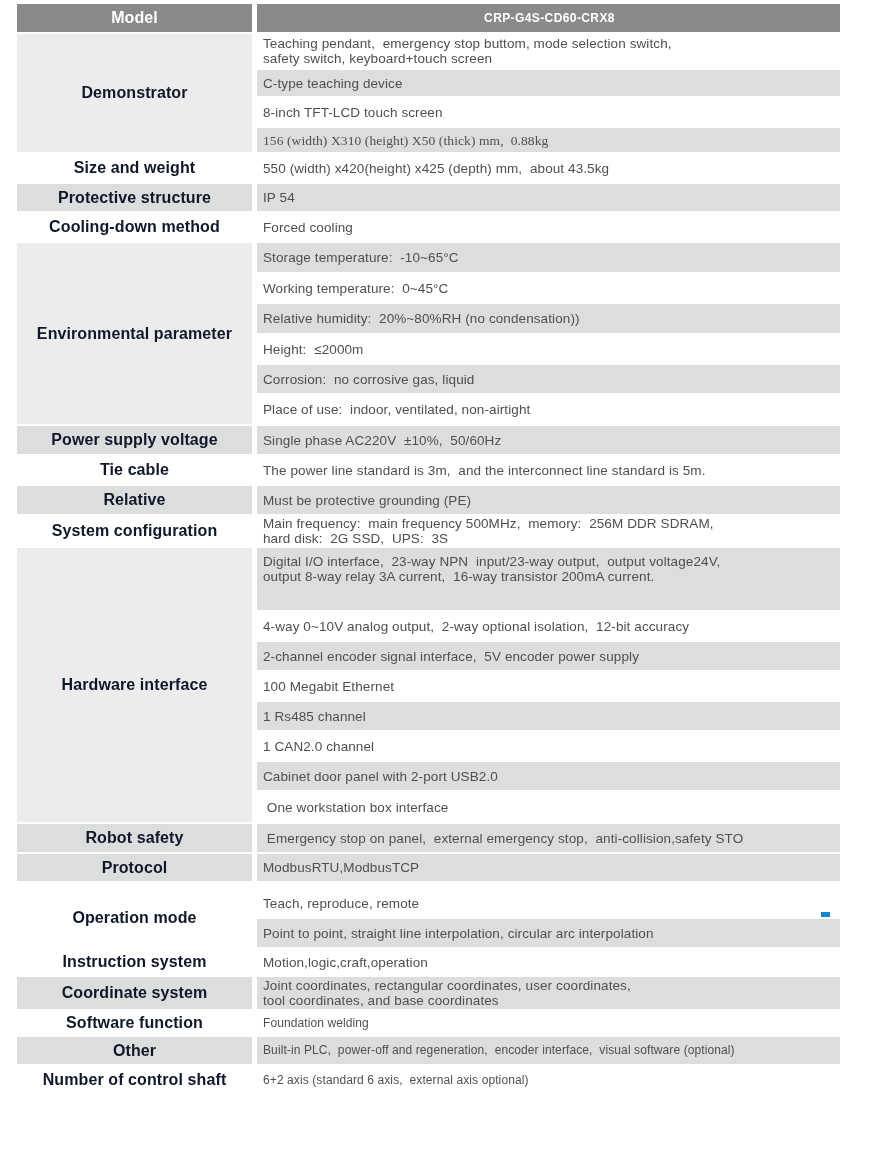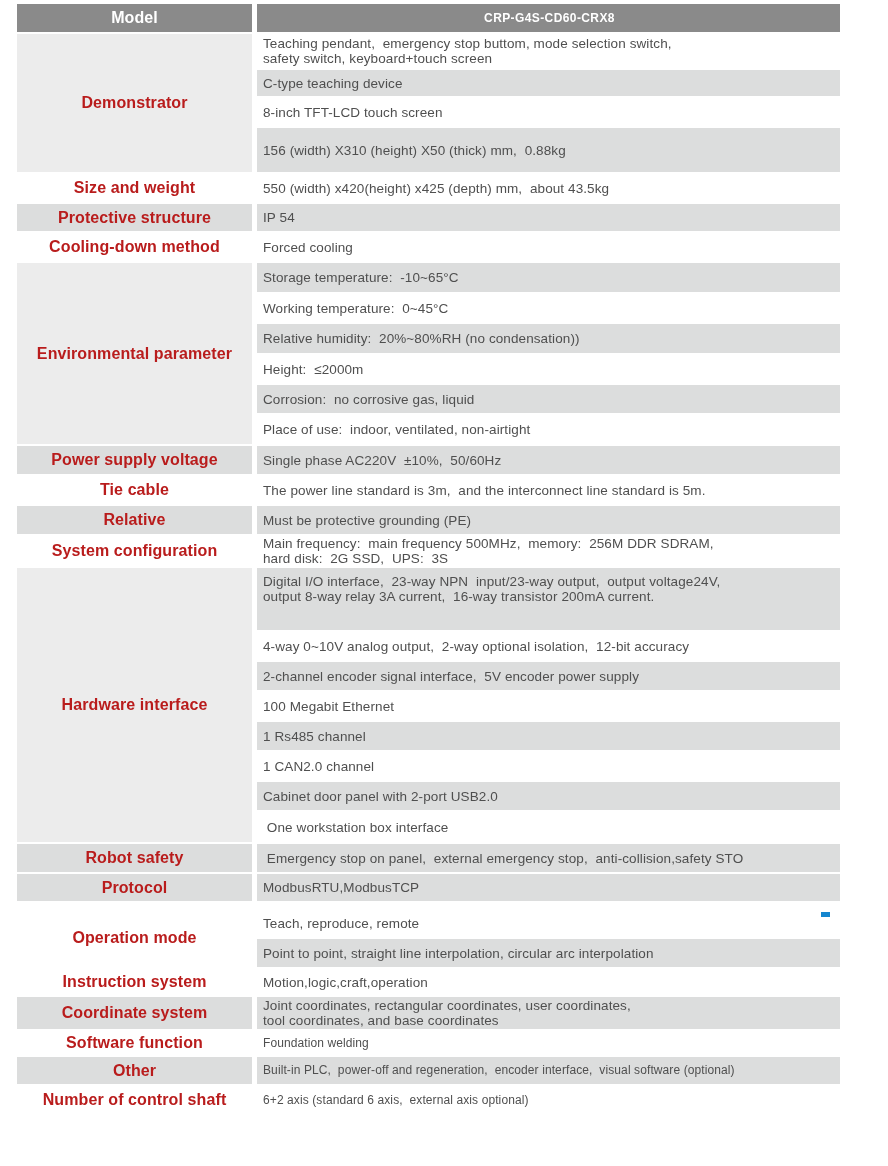--- a/index.html
+++ b/index.html
@@ -7,21 +7,21 @@
     width:888px;height:1166px;background:#ffffff;position:relative;
     font-family:"Liberation Sans","DejaVu Sans",sans-serif;
     -webkit-font-smoothing:antialiased;
   }
   .spec-table{position:absolute;left:17px;top:4px;width:823px;}
   .block{display:flex;align-items:stretch;margin-bottom:2px;}
   .block.gap-after{margin-bottom:8px;}
   .label{
     width:235px;flex:0 0 235px;margin-right:5px;
     display:flex;align-items:center;justify-content:center;text-align:center;
-    font-size:16px;font-weight:600;color:#b91c1c;letter-spacing:0.1px;
+    font-size:16px;font-weight:600;color:#0f172a;letter-spacing:0.1px;
   }
   .label.bg-white{background:#ffffff;}
   .label.bg-gray{background:var(--row-gray);}
   .label.bg-light{background:var(--light-gray);}
   .label.hdr{background:var(--header-bg);color:#ffffff;font-weight:700;font-size:16px;}
   .vals{flex:1 1 auto;display:flex;flex-direction:column;}
   .vcell{
     display:flex;align-items:center;
     font-size:13.5px;color:#4f4f4f;letter-spacing:0.1px;
     white-space:pre-wrap;line-height:15px;
@@ -57,21 +57,21 @@
   <div id="blocks">
       <div class="block">
         <div class="label bg-light">
           <span>Demonstrator</span>
         </div>
         <div class="vals">
           <div class="vcell bg-white" style="height: 34px;"><span>Teaching pendant,  emergency stop buttom, mode selection switch,
 safety switch, keyboard+touch screen</span></div>
           <div class="vcell bg-gray" style="height: 26px;"><span>C-type teaching device</span></div>
           <div class="vcell bg-white" style="height: 28px;"><span>8-inch TFT-LCD touch screen</span></div>
-          <div class="vcell bg-gray" style="height: 44px;"><span>156 (width) X310 (height) X50 (thick) mm,  0.88kg</span></div>
+          <div class="vcell bg-gray" style="height: 24px; font-family: Liberation Serif, serif;"><span>156 (width) X310 (height) X50 (thick) mm,  0.88kg</span></div>
         </div>
       </div>
       <div class="block">
         <div class="label bg-white">
           <span>Size and weight</span>
         </div>
         <div class="vals">
           <div class="vcell bg-white" style="height: 28px;"><span>550 (width) x420(height) x425 (depth) mm,  about 43.5kg</span></div>
         </div>
       </div>

